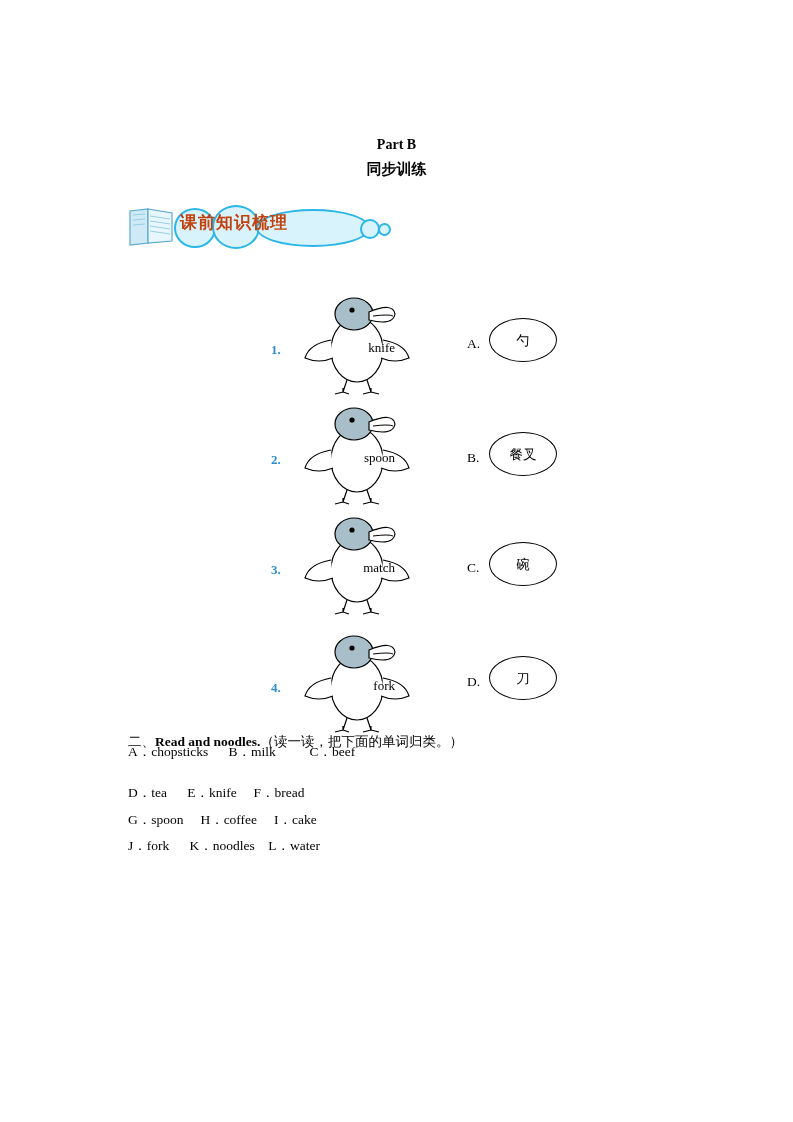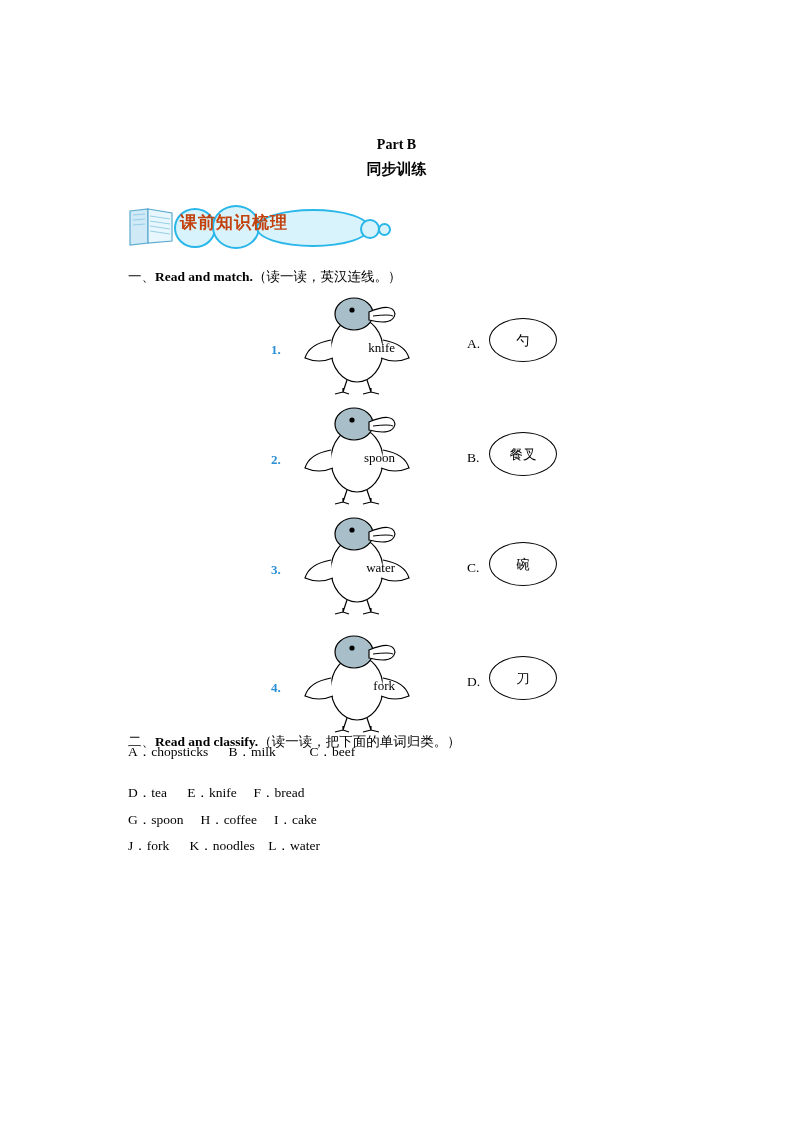--- a/index.html
+++ b/index.html
@@ -181,23 +181,20 @@
       <path d="M5,18 L17,17" stroke="#8fc9e2" stroke-width="0.9" fill="none"></path>
     </svg>
     <div class="bubble b1"></div>
     <div class="bubble b2"></div>
     <div class="bubble b3"></div>
     <div class="bubble b4"></div>
     <div class="bubble b5"></div>
     <div class="banner-text">课前知识梳理</div>
   </div>
 
-  <div class="sec" style="left:128px; top:268px;">
-    <span>一、</span><b>Read and match.</b><span>（读一读，英汉连线。）</span>
-  </div>
 
   <div class="duck-wrap" style="left:297px; top:292px;">
     <div class="duck-num">1.</div>
     <svg class="duck-word" viewBox="0 0 120 104">
       <ellipse cx="60" cy="58" rx="26" ry="32" fill="#ffffff" stroke="#000" stroke-width="1.2"></ellipse>
       <ellipse cx="57" cy="22" rx="19" ry="16" fill="#a8bfc9" stroke="#000" stroke-width="1.2"></ellipse>
       <path d="M72,20 Q96,10 98,22 Q96,34 72,28 Z" fill="#ffffff" stroke="#000" stroke-width="1.2"></path>
       <path d="M76,24 Q92,22 96,24" stroke="#000" stroke-width="1" fill="none"></path>
       <circle cx="55" cy="18" r="2.6" fill="#000"></circle>
       <path d="M34,48 Q12,52 8,66 Q22,72 36,66" fill="#ffffff" stroke="#000" stroke-width="1.2"></path>
@@ -230,21 +227,21 @@
       <ellipse cx="60" cy="58" rx="26" ry="32" fill="#ffffff" stroke="#000" stroke-width="1.2"></ellipse>
       <ellipse cx="57" cy="22" rx="19" ry="16" fill="#a8bfc9" stroke="#000" stroke-width="1.2"></ellipse>
       <path d="M72,20 Q96,10 98,22 Q96,34 72,28 Z" fill="#ffffff" stroke="#000" stroke-width="1.2"></path>
       <path d="M76,24 Q92,22 96,24" stroke="#000" stroke-width="1" fill="none"></path>
       <circle cx="55" cy="18" r="2.6" fill="#000"></circle>
       <path d="M34,48 Q12,52 8,66 Q22,72 36,66" fill="#ffffff" stroke="#000" stroke-width="1.2"></path>
       <path d="M86,48 Q108,52 112,66 Q98,72 84,66" fill="#ffffff" stroke="#000" stroke-width="1.2"></path>
       <path d="M50,88 L46,100 M46,100 L38,102 M46,100 L46,96 M46,100 L52,102" stroke="#000" stroke-width="1.2" fill="none"></path>
       <path d="M70,88 L74,100 M74,100 L66,102 M74,100 L74,96 M74,100 L82,102" stroke="#000" stroke-width="1.2" fill="none"></path>
     </svg>
-    <div class="duck-label">water</div>
+    <div class="duck-label">match</div>
   </div>
 
   <div class="duck-wrap" style="left:297px; top:630px;">
     <div class="duck-num">4.</div>
     <svg class="duck-word" viewBox="0 0 120 104">
       <ellipse cx="60" cy="58" rx="26" ry="32" fill="#ffffff" stroke="#000" stroke-width="1.2"></ellipse>
       <ellipse cx="57" cy="22" rx="19" ry="16" fill="#a8bfc9" stroke="#000" stroke-width="1.2"></ellipse>
       <path d="M72,20 Q96,10 98,22 Q96,34 72,28 Z" fill="#ffffff" stroke="#000" stroke-width="1.2"></path>
       <path d="M76,24 Q92,22 96,24" stroke="#000" stroke-width="1" fill="none"></path>
       <circle cx="55" cy="18" r="2.6" fill="#000"></circle>
@@ -278,21 +275,21 @@
   </div>
 
   <div class="opt" style="left:467px; top:656px; width:92px; height:42px;">
     <span class="opt-letter">D.</span>
     <div class="ellipse">
       <span>刀</span>
     </div>
   </div>
 
   <div class="sec" style="left:128px; top:733px;">
-    <span>二、</span><b>Read and classify.</b><span>（读一读，把下面的单词归类。）</span>
+    <span>二、</span><b>Read and noodles.</b><span>（读一读，把下面的单词归类。）</span>
   </div>
 
   <div class="wordline" style="left:128px; top:743px;">A．chopsticks      B．milk          C．beef</div>
   <div class="wordline" style="left:128px; top:784px;">D．tea      E．knife     F．bread</div>
   <div class="wordline" style="left:128px; top:811px;">G．spoon     H．coffee     I．cake</div>
   <div class="wordline" style="left:128px; top:837px;">J．fork      K．noodles    L．water</div>
 
 </div>
 
 </body></html>

